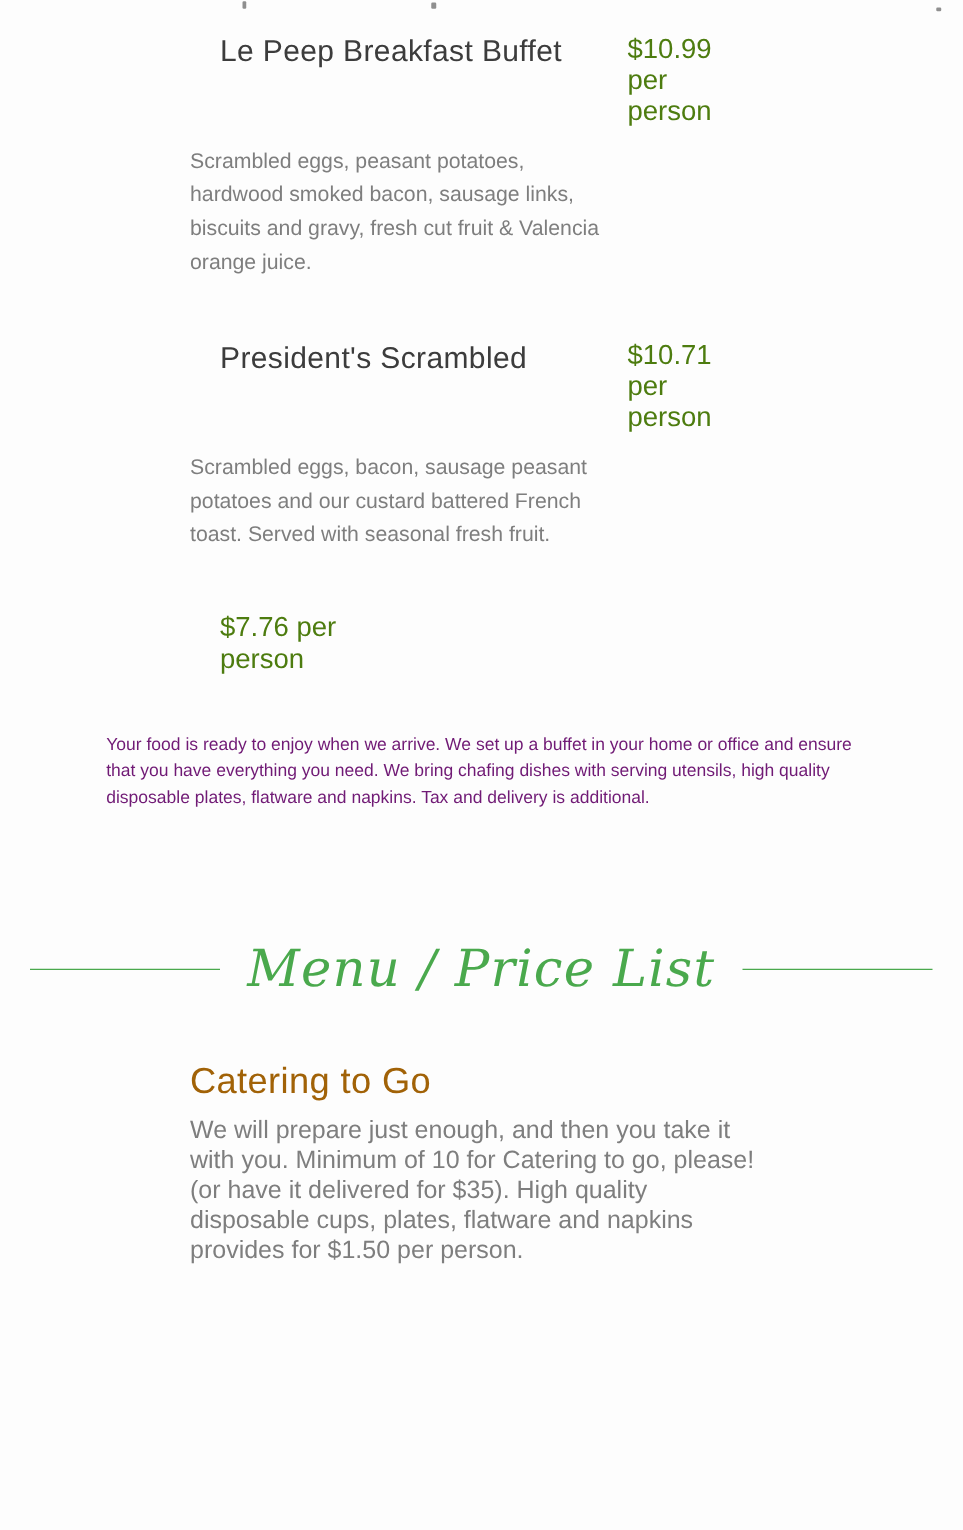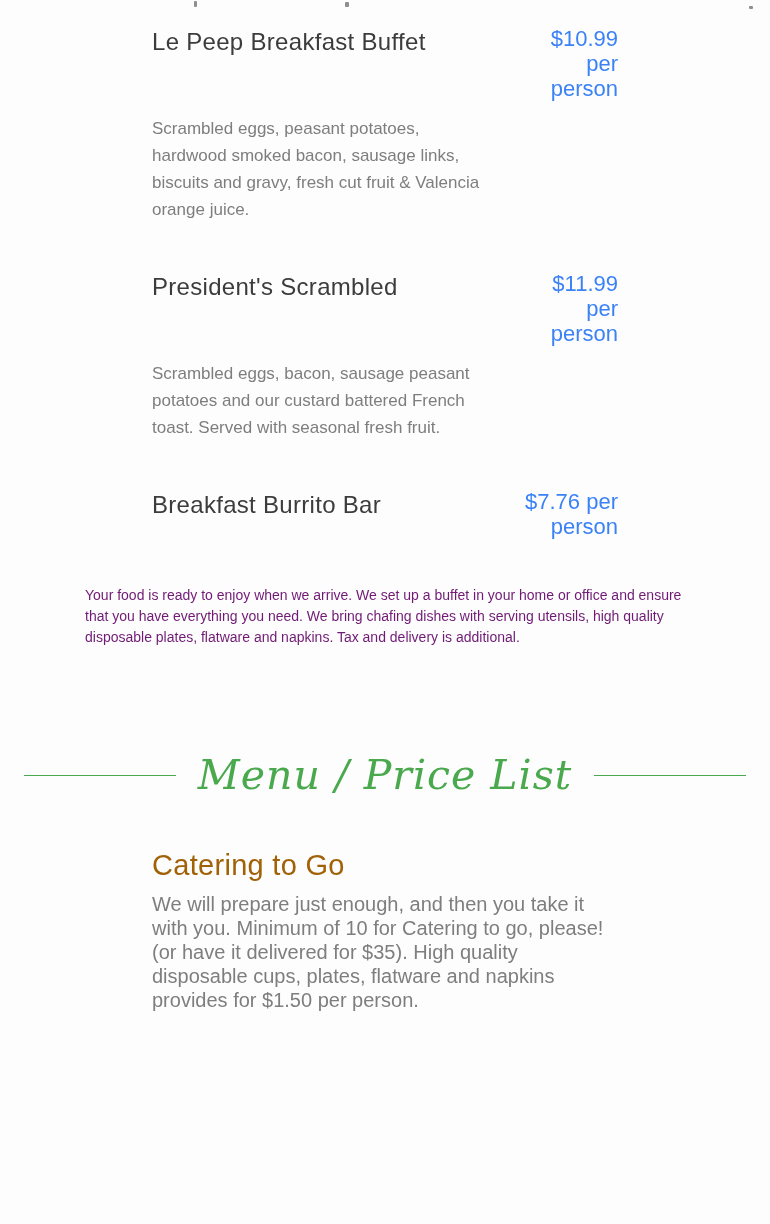--- a/index.html
+++ b/index.html
@@ -14,31 +14,31 @@
   
   .top-remnant{position:absolute;top:0;left:0;width:770px;height:10px;}
   .speck{position:absolute;background:#8f8f8f;border-radius:1px;}
   .speck.s1{left:194px;top:1px;width:3px;height:6px;}
   .speck.s2{left:345px;top:2px;width:4px;height:5px;}
   .speck.s3{left:749px;top:6px;width:4px;height:3px;}
 
   .menu-column{margin:26px 152px 0 152px;width:466px;}
   .menu-item{margin-bottom:48px;}
   .menu-item:last-child{margin-bottom:0;}
-  .item-header{display:flex;justify-content:space-between;align-items:flex-start;}
+  .item-header{display:flex;justify-content:space-between;align-items:flex-start;margin-left:24px;}
   .item-title{
     margin:0;padding-top:2px;
     font-size:24px;font-weight:400;color:#3c3c3c;
     letter-spacing:.3px;line-height:28px;flex:1;
   }
   .item-price{
     width:116px;flex:none;
-    text-align:right;
+    text-align:left;
     font-size:22px;line-height:25px;
-    color:#3b82f6;
+    color:#4d7c0f;
     white-space:pre-line;
   }
   .item-desc{
     width:336px;
     margin:14px 0 0 0;
     font-size:17px;line-height:27px;
     color:#7e7e7e;
   }
 
   .buffet-note{
@@ -94,30 +94,29 @@
       <div class="item-price">$10.99
 per
 person</div>
     </header>
     <p class="item-desc">Scrambled eggs, peasant potatoes, hardwood smoked bacon, sausage links, biscuits and gravy, fresh cut fruit &amp; Valencia orange juice.</p>
   </article>
 
   <article class="menu-item">
     <header class="item-header">
       <h2 class="item-title">President's Scrambled</h2>
-      <div class="item-price">$11.99
+      <div class="item-price">$10.71
 per
 person</div>
     </header>
     <p class="item-desc">Scrambled eggs, bacon, sausage peasant potatoes and our custard battered French toast.  Served with seasonal fresh fruit.</p>
   </article>
 
   <article class="menu-item">
     <header class="item-header">
-      <h2 class="item-title">Breakfast Burrito Bar</h2>
       <div class="item-price">$7.76 per
 person</div>
     </header>
   </article>
 
 </main>
 
 <p class="buffet-note">Your food is ready to enjoy when we arrive. We set up a buffet in your home or office and ensure that you have everything you need. We bring chafing dishes with serving utensils, high quality disposable plates, flatware and napkins. Tax and delivery is additional.</p>
 
 <div class="divider-row">

